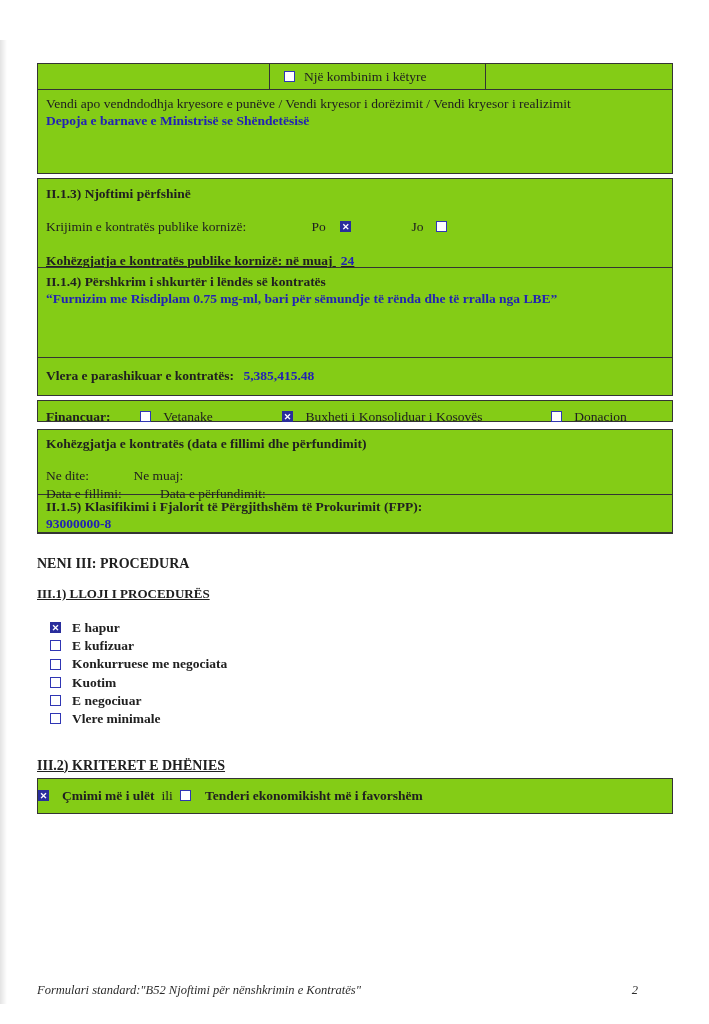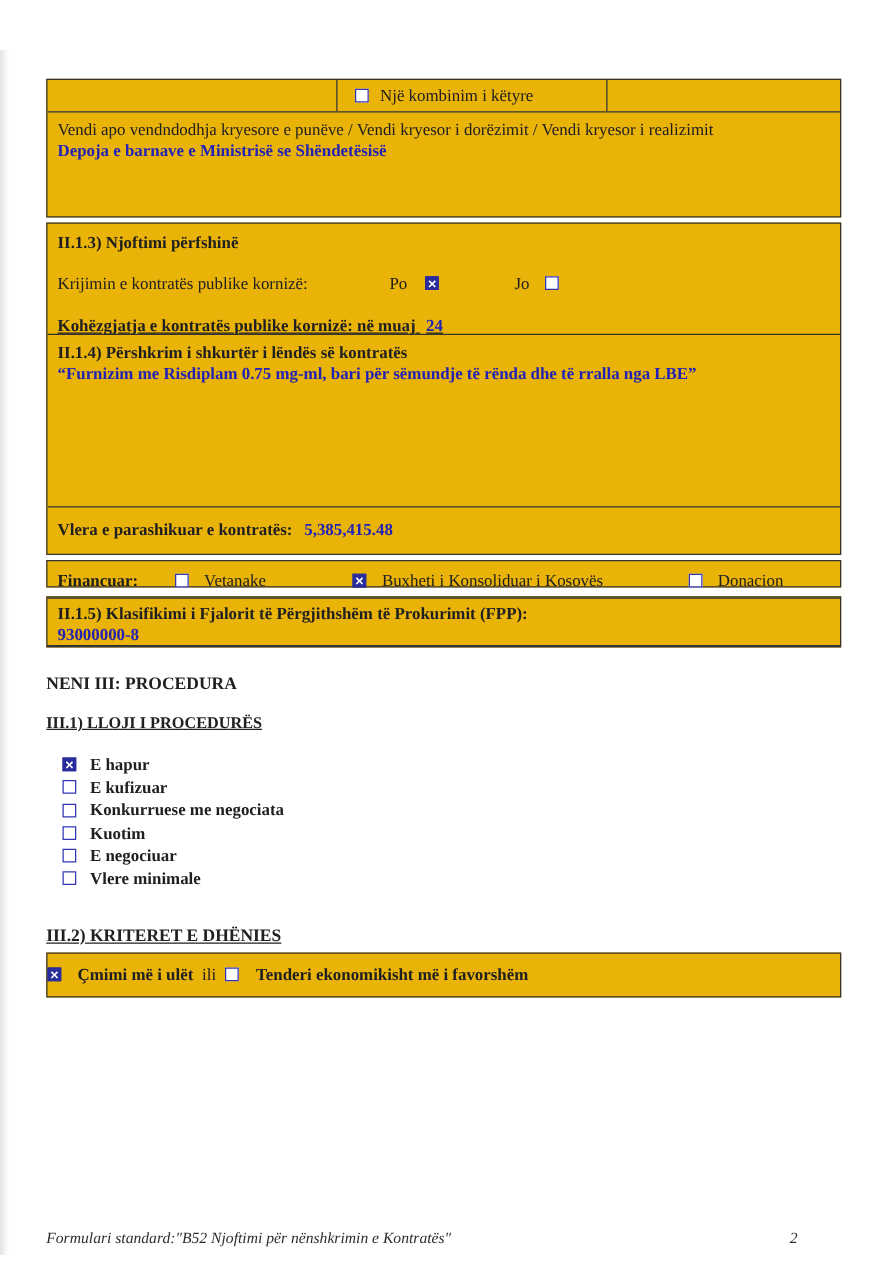--- a/index.html
+++ b/index.html
@@ -9,37 +9,37 @@
     font-family:"Liberation Serif", serif;
     color:#202020; font-size:13.5px; line-height:1.28;
   }
   .page { position:relative; width:709px; height:1024px; background:#fff; overflow:hidden; }
   .page::before {
     content:""; position:absolute; left:0; top:40px; bottom:20px; width:7px;
     background:linear-gradient(90deg,#e3e3e3,#ffffff); pointer-events:none;
   }
   .content { position:absolute; left:37px; top:63px; width:636px; }
 
-  .tbl { border:1.6px solid #343434; background:#eab308; }
+  .tbl { border:1.6px solid #343434; background:#84cc16; }
   .gap4 { height:4px; } .gap7 { height:7px; }
 
   
   .row-top { display:flex; height:25px; align-items:center; }
   .cell-left  { width:231px; height:100%; }
   .cell-mid   { width:217px; height:100%; border-left:1.6px solid #343434; border-right:1.6px solid #343434;
                 display:flex; align-items:center; padding-left:14px; }
   .cell-right { flex:1; height:100%; }
 
   .row { border-top:1.6px solid #343434; padding:5px 8px; }
   .row-first { padding:5px 8px; }
 
   .r-vendi { height:84px; }
   .r-ii13  { height:88px; padding-top:6px; }
   .r-ii14  { height:90px; }
-  .r-vlera { height:38px; padding-top:9px;margin-top:48px; }
+  .r-vlera { height:38px; padding-top:9px; }
   .box-fin { height:22px; padding:7px 8px; }
   .r-kohe  { height:64px; }
   .r-ii15  { height:38px; padding-top:3px; border-bottom-width:0; }
   .tblC    { border-bottom-width:2.4px; }
 
   .b  { font-weight:bold; }
   .i  { }
   .ul { text-decoration:underline; }
   .blue { color:#2222b5; }
 
@@ -149,20 +149,31 @@
       <span class="opt-lbl">Vetanake</span>
       <span class="cb opt2-cb" data-checked="true"></span>
       <span class="opt-lbl">Buxheti i Konsoliduar i Kosovës</span>
       <span class="cb opt3-cb" data-checked="false"></span>
       <span class="opt-lbl">Donacion</span>
     </div>
 
     <div class="gap7"></div>
 
     <div class="tbl tblC">
+      <div class="row-first r-kohe">
+        <div class="b">Kohëzgjatja e kontratës (data e fillimi dhe përfundimit)</div>
+        <div class="line dm-line">
+          <span>Ne dite:</span>
+          <span class="months">Ne muaj:</span>
+        </div>
+        <div class="line se-line">
+          <span>Data e fillimi:</span>
+          <span class="end">Data e përfundimit:</span>
+        </div>
+      </div>
       <div class="row r-ii15">
         <div class="b">II.1.5) Klasifikimi i Fjalorit të Përgjithshëm të Prokurimit (FPP):</div>
         <div class="b blue">93000000-8</div>
       </div>
     </div>
 
     <div class="b h-neni">NENI III: PROCEDURA</div>
 
     <div class="b ul h-iii1">III.1) LLOJI I PROCEDURËS</div>
 

